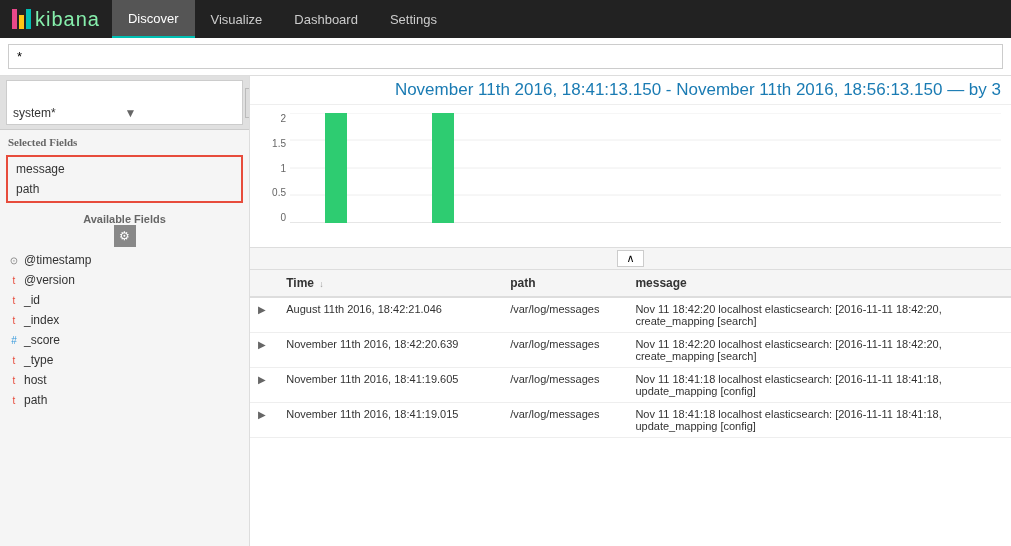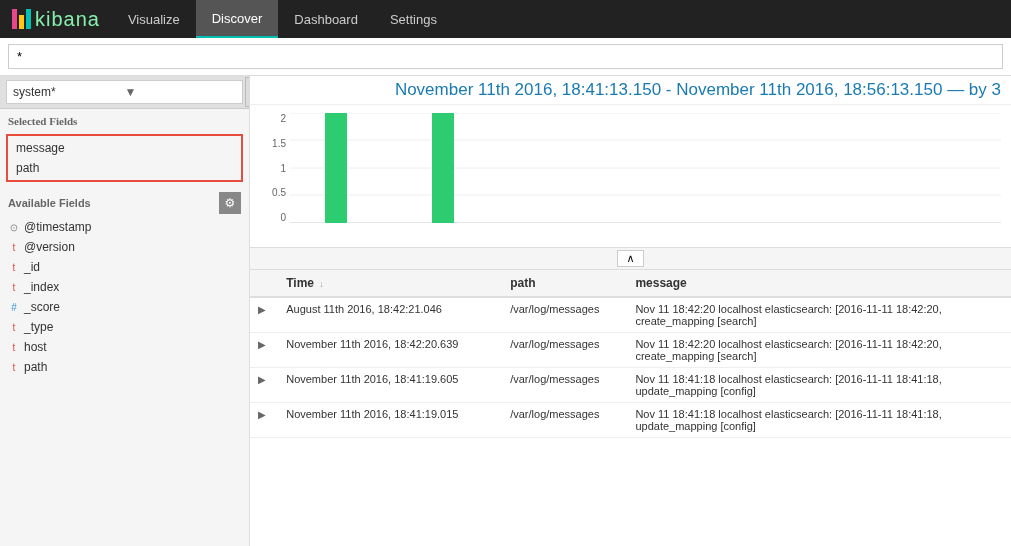--- a/index.html
+++ b/index.html
@@ -76,21 +76,21 @@
       background: #fff;
       border: 1px solid #ccc;
       width: 100%;
       padding: 4px 6px;
       font-size: 12px;
       display: flex;
       align-items: center;
       justify-content: space-between;
       cursor: pointer;
     }
-    .sidebar-index-select span { flex: 1; }
+    .sidebar-index-select span { flex: 1; margin-top: 21px; }
     .sidebar-index-select .arrow { color: #666; }
 
     .section-title {
       font-size: 11px;
       font-weight: bold;
       color: #666;
       padding: 6px 8px 3px;
       text-transform: none;
       font-family: Liberation Serif, serif;
     }
@@ -107,20 +107,21 @@
       align-items: center;
       gap: 4px;
     }
     .field-item .field-name { font-size: 12px; color: #333; }
 
     .available-fields-header {
       display: flex;
       align-items: center;
       justify-content: space-between;
       padding: 6px 8px 3px;
+      flex-direction: column;
     }
     .available-fields-title {
       font-size: 11px;
       font-weight: bold;
       color: #666;
     }
     .gear-btn {
       width: 22px;
       height: 22px;
       background: #888;
@@ -255,22 +256,22 @@
 <div class="top-nav">
   <div class="kibana-logo">
     <div class="logo-bars">
       <div class="logo-bar"></div>
       <div class="logo-bar"></div>
       <div class="logo-bar"></div>
     </div>
     <span class="logo-text">kibana</span>
   </div>
   <div class="nav-items">
+    <a class="nav-item active">Discover</a>
     <a class="nav-item">Visualize</a>
-    <a class="nav-item active">Discover</a>
     <a class="nav-item">Dashboard</a>
     <a class="nav-item">Settings</a>
   </div>
 </div>
 
 <div class="search-bar">
   <input class="search-input" type="text" value="*" style="">
 </div>
 
 <div class="main-layout">

